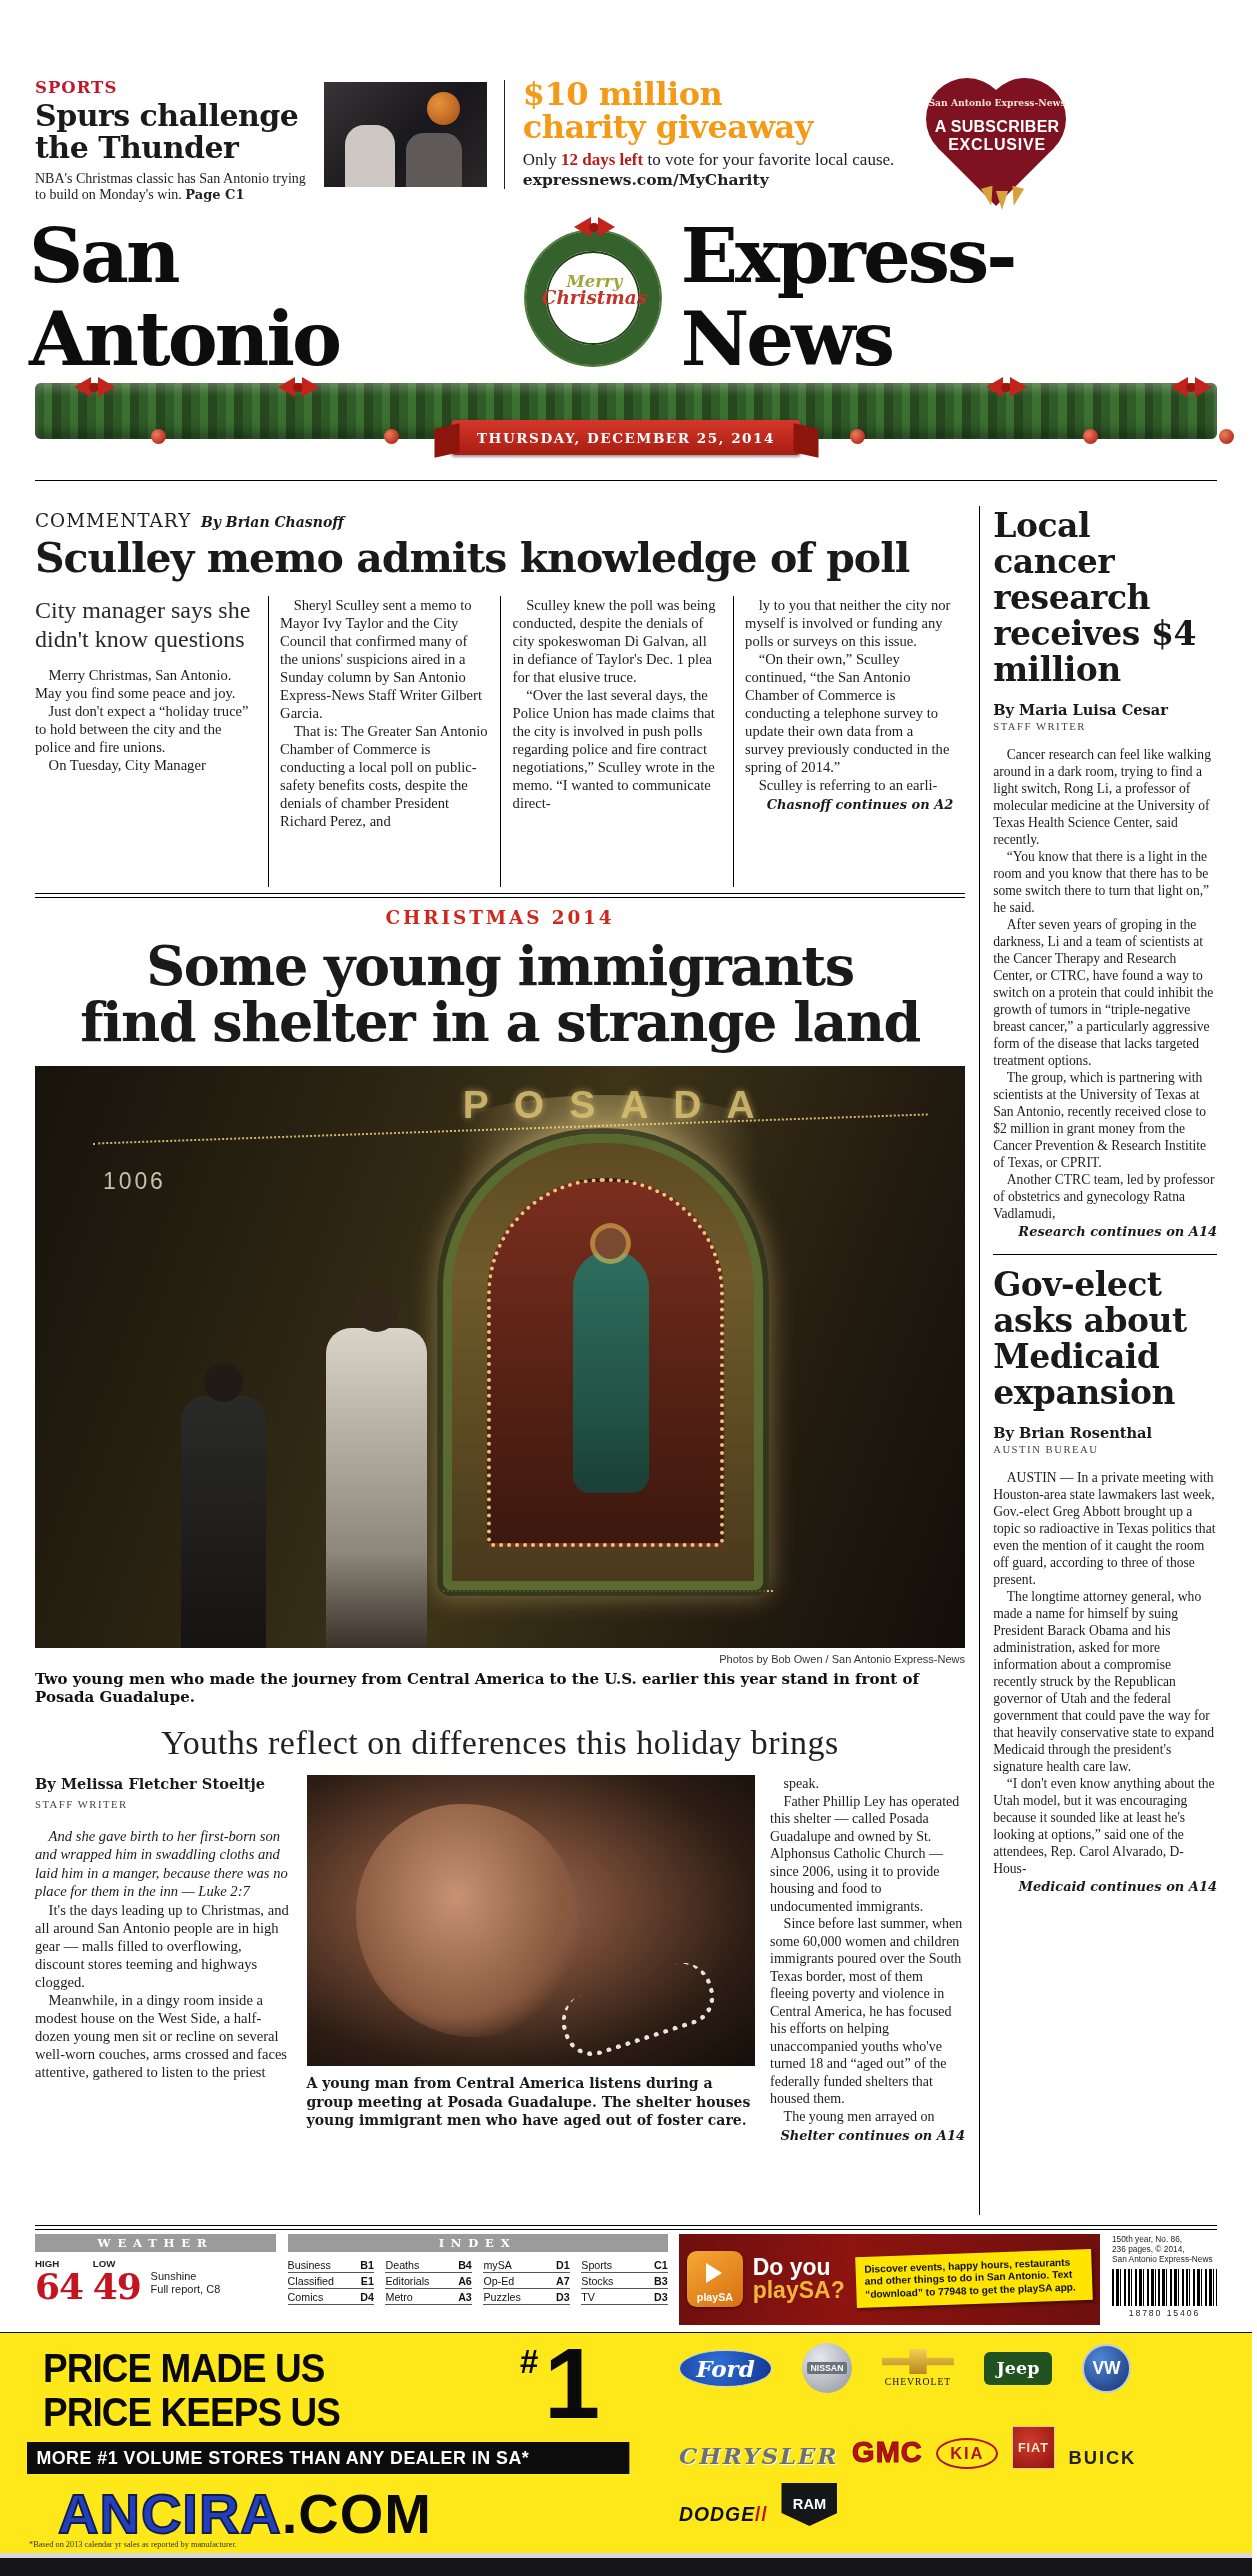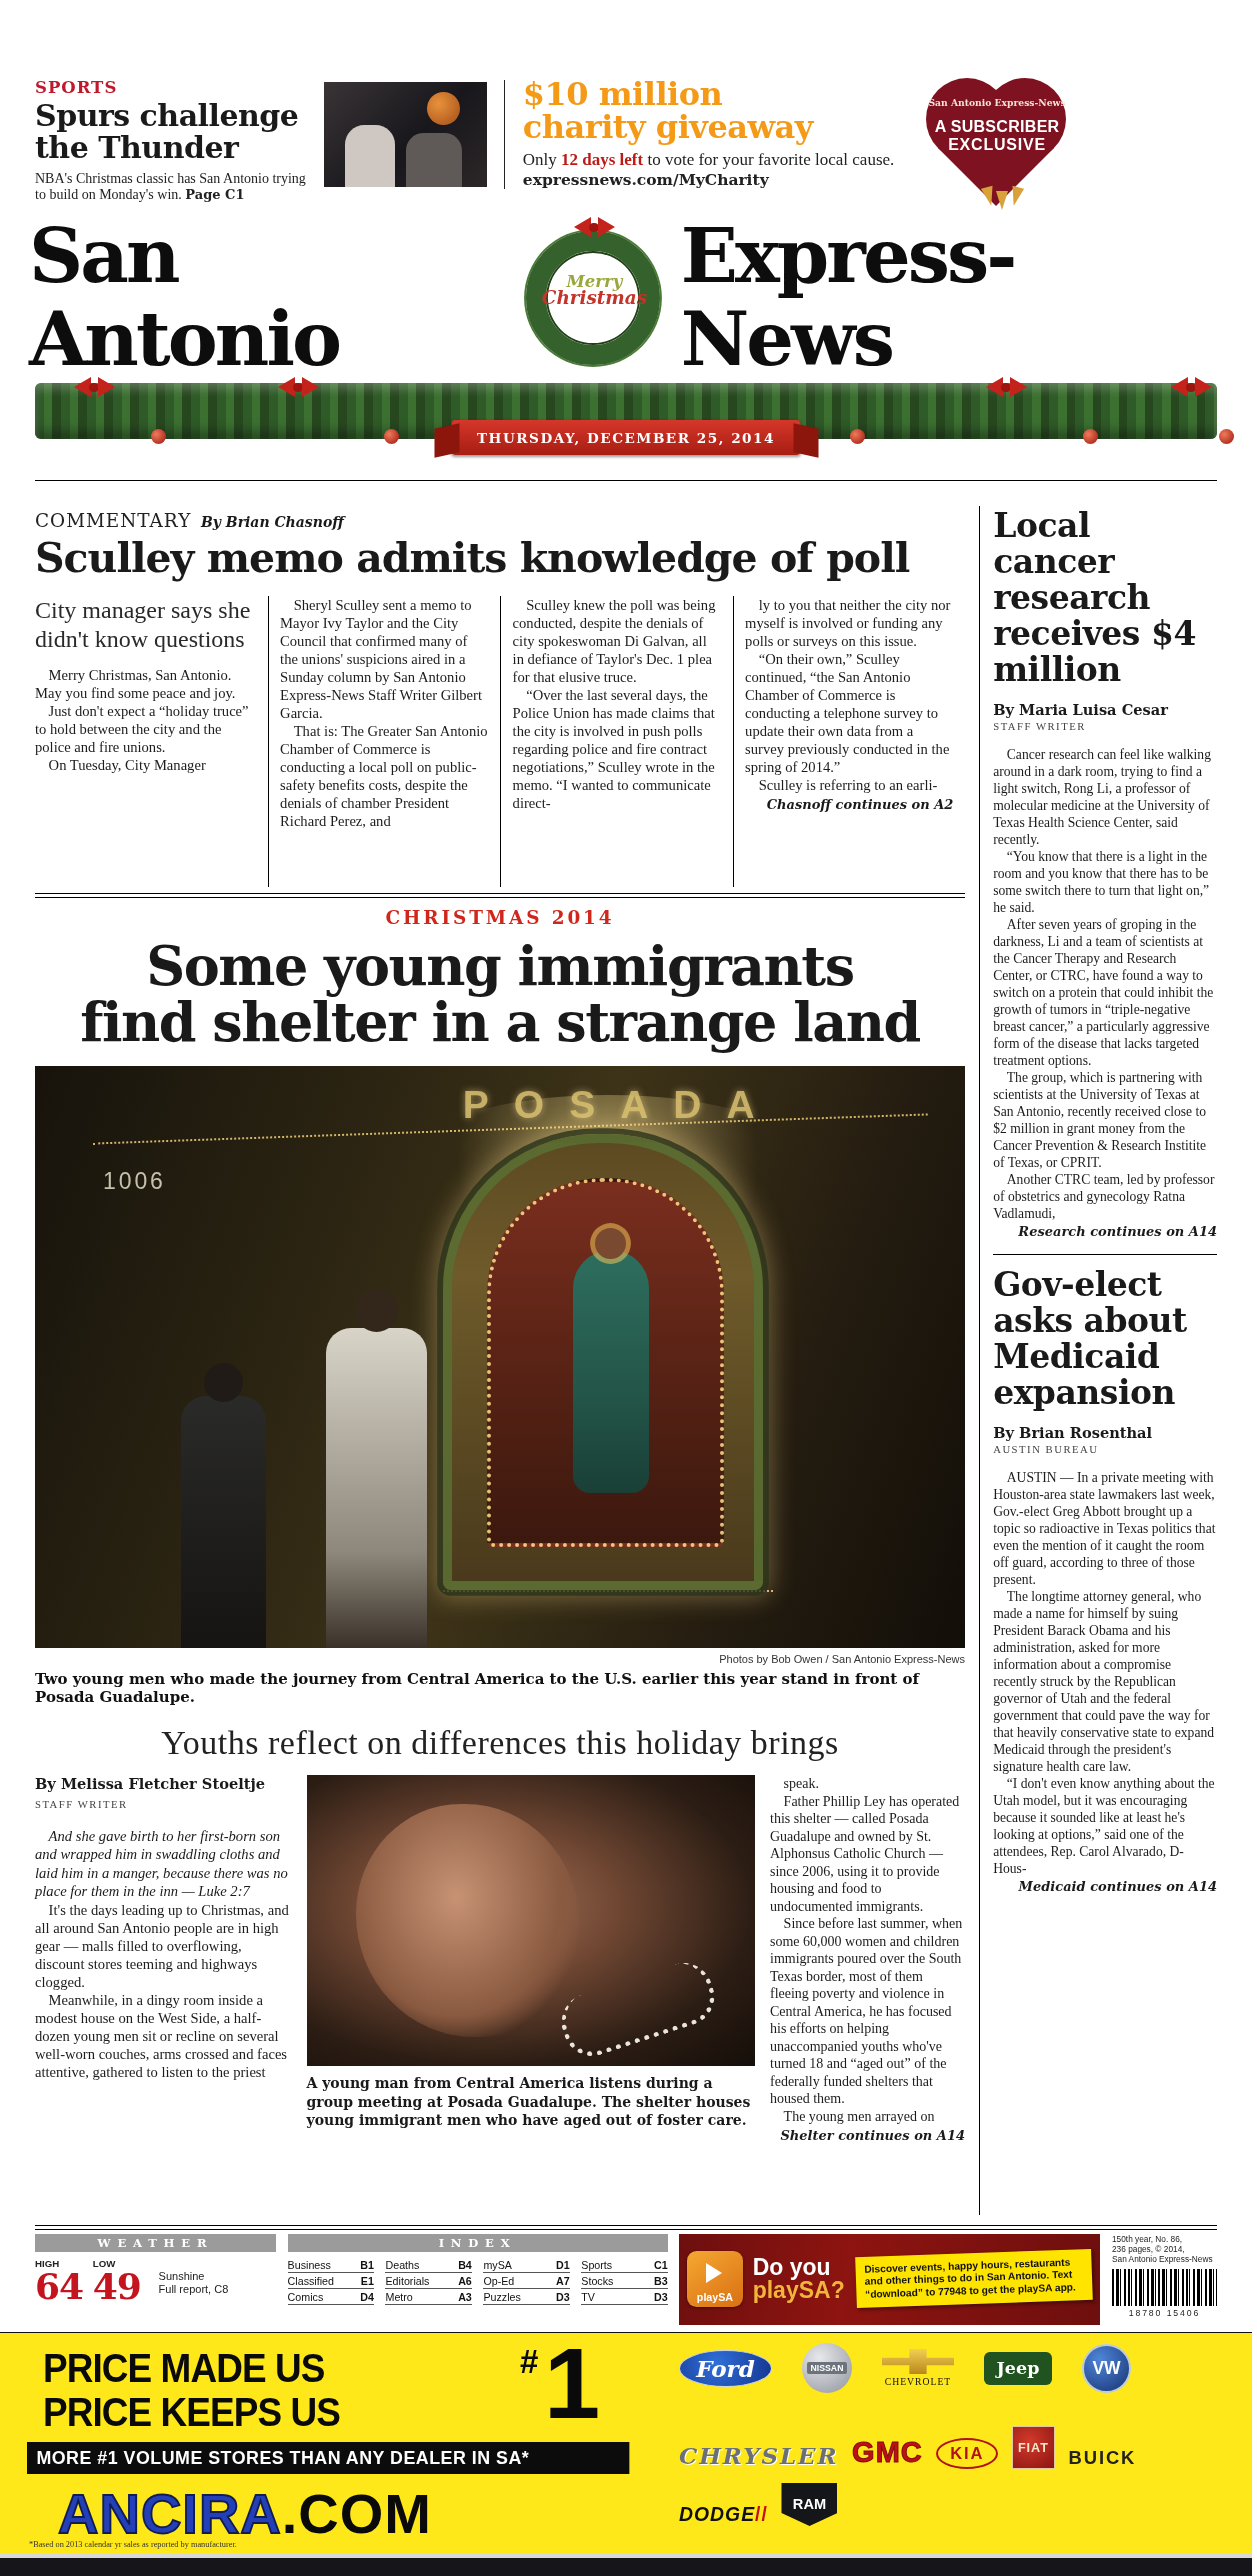--- a/index.html
+++ b/index.html
@@ -145,21 +145,21 @@
 
   
   .full-dbl { border-top:1px solid #000; border-bottom:1px solid #000; height:4.9px; margin:0 35px; }
   .bottom-strip { height:91px; margin:3.9px 35px 0 35px; display:flex; gap:11.6px; }
   .graybar { background:#9b9b9b; color:#fff; font-family:"DejaVu Serif", serif; font-weight:bold;
              font-size:11.6px; letter-spacing:6.8px; text-align:center; padding:2.9px 0 1.9px 0; }
   .wx { width:241px; flex:none; }
   .wx-row { display:flex; margin-top:5.8px; gap:9.7px; align-items:flex-start; }
   .wx-lbl { font-family:"Liberation Sans", sans-serif; font-weight:bold; font-size:9.7px; color:#222; }
   .wx-num { font-family:"DejaVu Serif", serif; font-weight:bold; font-size:36px; line-height:35px; color:#c41420; letter-spacing:-1px; }
-  .wx-txt { font-family:"Liberation Sans", sans-serif; font-size:11px; line-height:13.6px; padding-top:11.6px; color:#222;margin-left:8px; }
+  .wx-txt { font-family:"Liberation Sans", sans-serif; font-size:11px; line-height:13.6px; padding-top:11.6px; color:#222; }
   .idx { width:380px; flex:none; }
   .idx-grid { display:grid; grid-template-columns:1fr 1fr 1fr 1fr; column-gap:11.6px; margin-top:4.9px; }
   .idx-cell { display:flex; justify-content:space-between; font-family:"Liberation Sans", sans-serif; font-size:10.7px;
               border-bottom:1px solid #555; padding:1.9px 0 1px 0; color:#111; }
   .idx-cell b { font-weight:bold; }
   .playsa { flex:1; background:linear-gradient(100deg,#6d0f0e 0%, #8d1410 40%, #6d0f0e 100%); position:relative; overflow:hidden; display:flex; align-items:center; padding:7.8px; }
   .ps-logo { width:56px; height:56px; border-radius:9.7px; flex:none;
      background:linear-gradient(145deg,#f5a832,#d96f12); position:relative; box-shadow:0 1px 2.9px rgba(0,0,0,0.5); }
   .ps-logo .tri { position:absolute; left:19.4px; top:11.6px; width:0; height:0; border-top:10.7px solid transparent; border-bottom:10.7px solid transparent; border-left:16.5px solid #fff; }
   .ps-logo .lg { position:absolute; bottom:3.9px; width:100%; text-align:center; color:#fff; font-family:"Liberation Sans", sans-serif; font-weight:bold; font-size:10.7px; }

